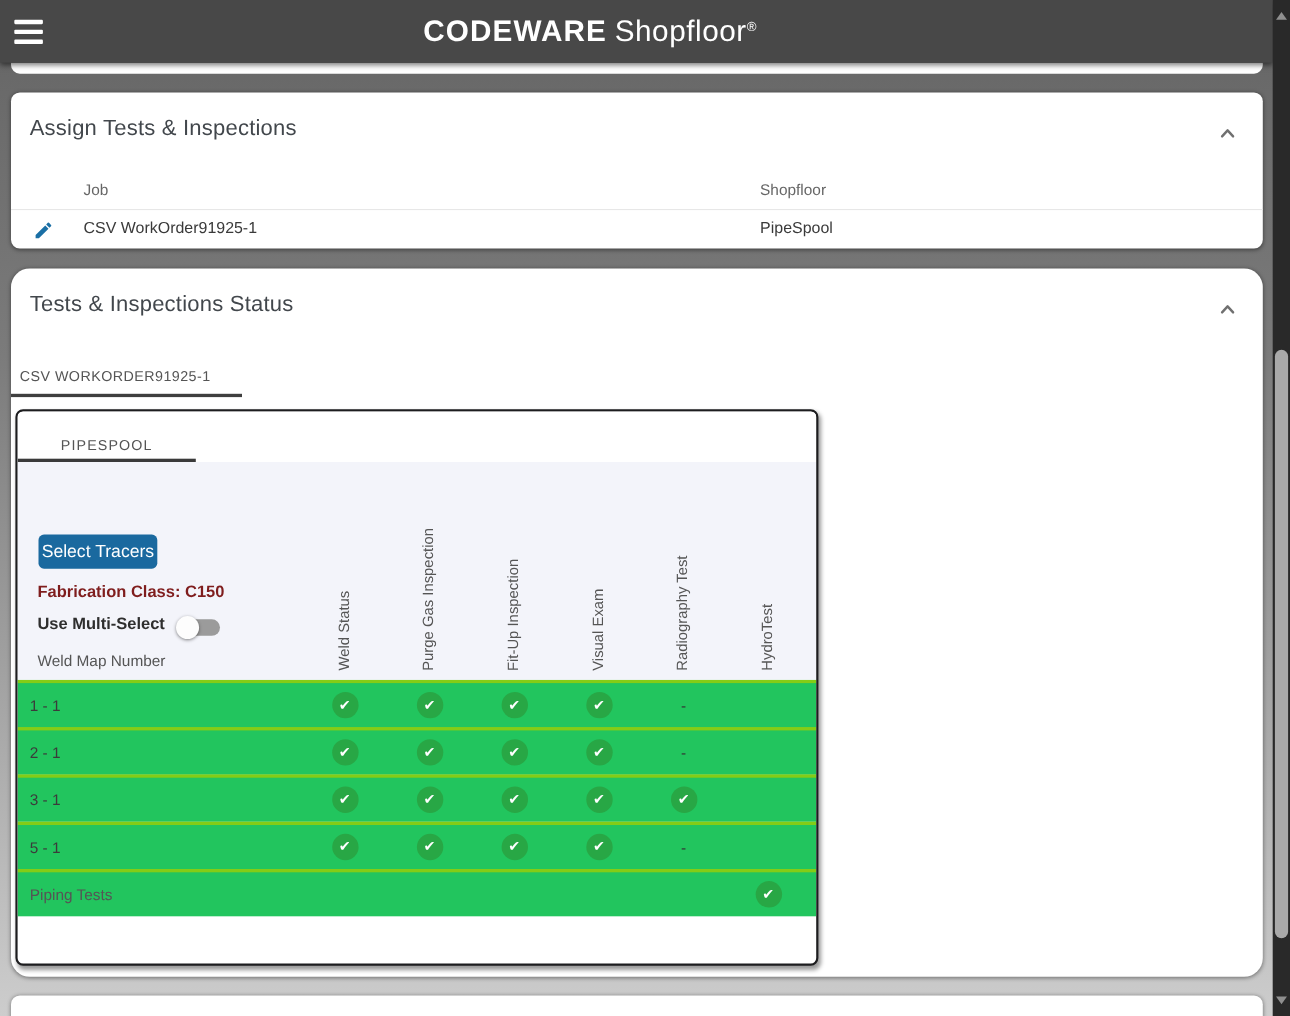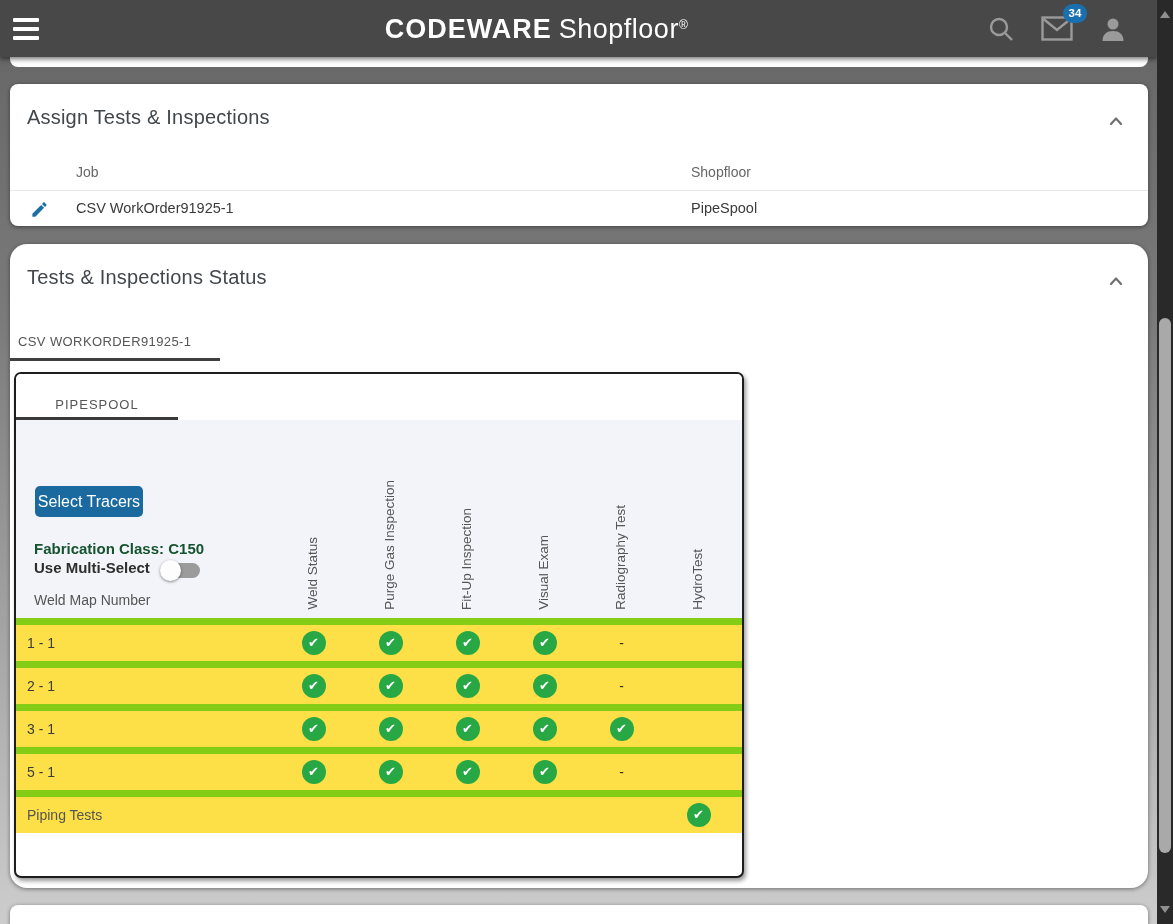--- a/index.html
+++ b/index.html
@@ -81,36 +81,36 @@
     display:block;width:162px;height:46px;background:none;border:none;cursor:pointer;
     border-bottom:3px solid #3a3a3a;font-size:13px;color:#555;letter-spacing:1px;
     text-align:center;padding-top:18px;font-family:inherit;
   }
   .panel-head{position:relative;height:198px;background:#f3f4fa;}
   .select-tracers-btn{
     position:absolute;left:19px;top:66px;width:108px;height:31px;
     background:var(--accent-blue);color:#fff;font-size:16px;border:none;border-radius:5px;cursor:pointer;
     font-family:inherit;
   }
-  .fab-class{position:absolute;left:18px;top:120px;font-size:15px;font-weight:bold;color:#14532d;}
+  .fab-class{position:absolute;left:18px;top:110px;font-size:15px;font-weight:bold;color:#7f1d1d;}
   .multi-label{position:absolute;left:18px;top:139px;font-size:15px;font-weight:bold;color:#2e2e2e;}
   .toggle{position:absolute;left:146px;top:143px;width:38px;height:15px;background:#9b9b9b;border-radius:8px;cursor:pointer;border:none;}
   .toggle .knob{position:absolute;left:-2px;top:-3px;width:21px;height:21px;background:#fdfdfd;border-radius:50%;
     box-shadow:0 1px 3px rgba(0,0,0,.45);}
   .weld-map{position:absolute;left:18px;top:172px;font-size:14px;color:#555;}
   .vlabel{
     position:absolute;bottom:8px;writing-mode:vertical-rl;transform:rotate(180deg);
     font-size:13.5px;color:#555;white-space:nowrap;
   }
   .vlabel.c0{left:289px;} .vlabel.c1{left:366px;} .vlabel.c2{left:443px;}
   .vlabel.c3{left:520px;} .vlabel.c4{left:597px;} .vlabel.c5{left:674px;}
   
   .t-row{
     display:grid;grid-template-columns:259px repeat(6,77px);align-items:center;
-    height:43px;border-top:7px solid #84cc16;background:#fde047;
+    height:43px;border-top:3px solid #84cc16;background:#22c55e;
   }
   .t-row .rlabel{padding-left:11px;font-size:14px;color:#3b3b3b;}
   .t-row.piping .rlabel{color:#555;}
   .status{justify-self:center;display:inline-flex;align-items:center;justify-content:center;
     width:24px;height:24px;border:none;background:none;cursor:pointer;}
   .status[data-status="check"]{background:var(--green);border-radius:50%;}
   .status[data-status="check"]::before{content:"✔";color:#fff;font-size:13px;margin-top:-1px;}
   .status[data-status="dash"]::before{content:"-";color:#333;font-size:14px;}
   
   svg{display:block;}
@@ -119,41 +119,20 @@
 <body>
 
 <div class="header">
   <button class="menu-btn" aria-label="menu">
     <span></span>
       <span></span>
       <span></span>
   </button>
   <div class="app-title">
     <span class="brand">CODEWARE</span><span class="product">Shopfloor</span><sup>®</sup>
-  </div>
-  <div class="hdr-icons">
-    <button class="hdr-icon" aria-label="search">
-      <svg width="28" height="28" viewBox="0 0 28 28">
-        <circle cx="12" cy="12" r="8" fill="none" stroke="#9a9a9a" stroke-width="2.4"></circle>
-        <line x1="18" y1="18" x2="25" y2="25" stroke="#9a9a9a" stroke-width="2.4"></line>
-      </svg>
-    </button>
-    <button class="hdr-icon" aria-label="messages">
-      <svg width="32" height="27" viewBox="0 0 32 27">
-        <rect x="1.5" y="2.5" width="29" height="22" fill="none" stroke="#9a9a9a" stroke-width="2.4"></rect>
-        <polyline points="2.5,4 16,15 29.5,4" fill="none" stroke="#9a9a9a" stroke-width="2.4"></polyline>
-      </svg>
-      <span class="badge">34</span>
-    </button>
-    <button class="hdr-icon" aria-label="account">
-      <svg width="28" height="28" viewBox="0 0 28 28">
-        <circle cx="14" cy="9" r="5.5" fill="#9a9a9a"></circle>
-        <path d="M3.5,26 c0-7 4.5-10 10.5-10 s10.5,3 10.5,10 z" fill="#9a9a9a"></path>
-      </svg>
-    </button>
   </div>
 </div>
 
 <div class="scroll-track">
   <div class="scroll-arrow up"></div>
   <div class="scroll-thumb"></div>
   <div class="scroll-arrow down"></div>
 </div>
 
 <div class="card card-partial-top"></div>

